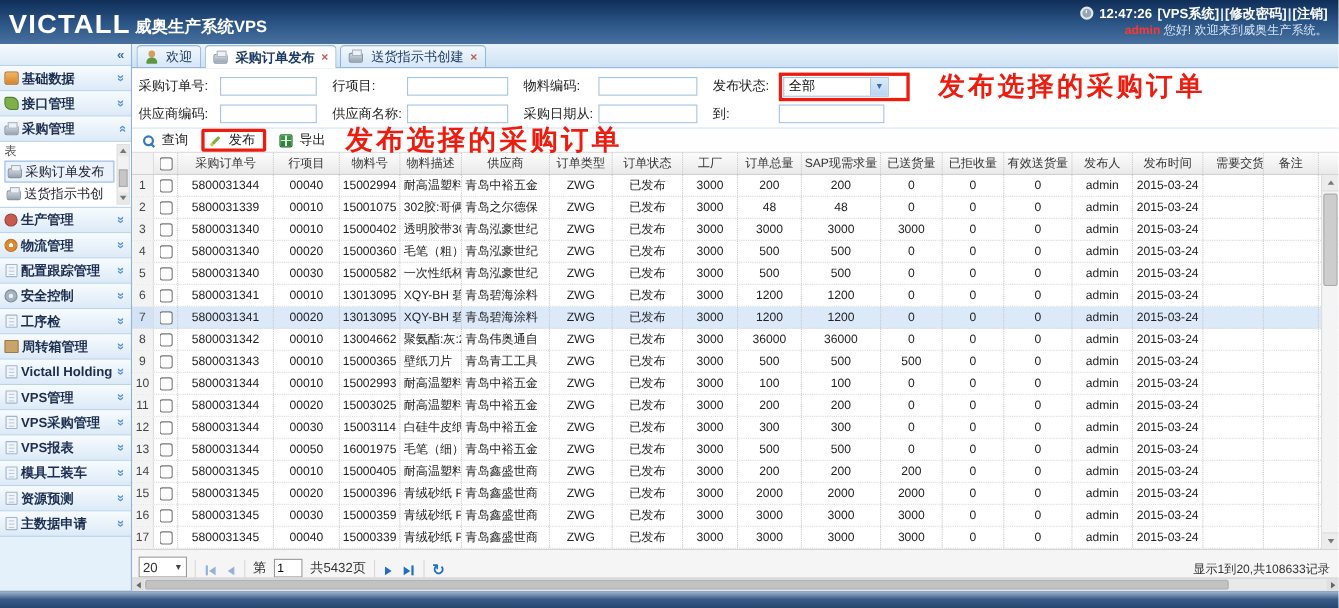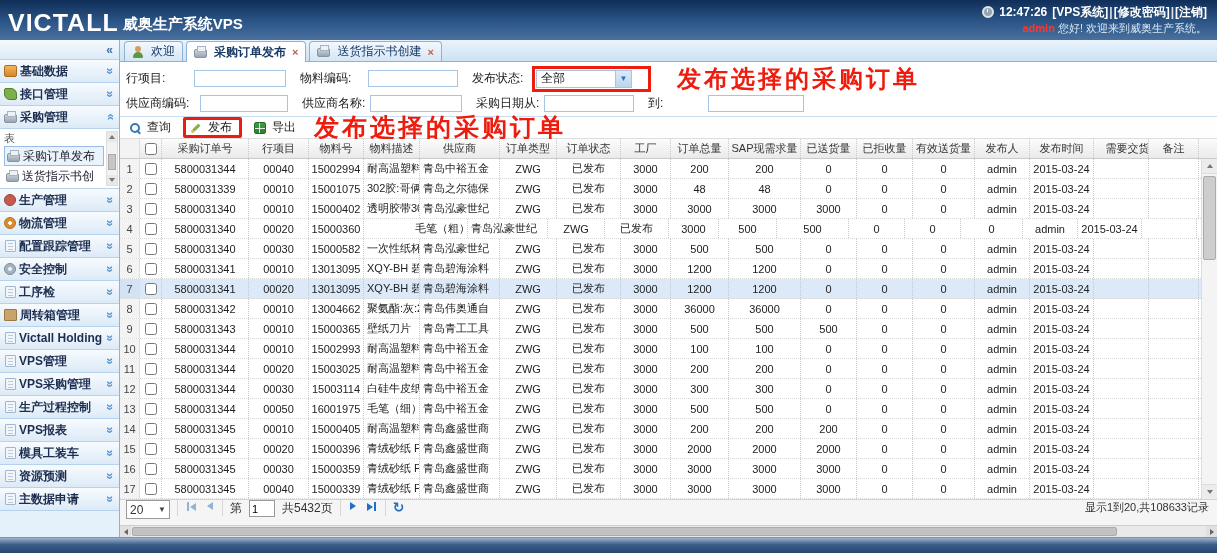--- a/index.html
+++ b/index.html
@@ -117,21 +117,21 @@
   .grow.sel{background:#dce9f8}
   .grow.sel .c-rn{background:#d3e2f4}
   input[type=checkbox]{width:12px;height:12px;margin:0;cursor:pointer}
 
   .vscroll{position:absolute;top:20px;bottom:0;right:0;width:16px;background:#f4f4f4;border-left:1px solid #ddd}
   .vs-btn{height:15px;background:#ececec;border-bottom:1px solid #ddd;display:flex;align-items:center;justify-content:center;cursor:pointer}
   .vs-btn.dn{position:absolute;bottom:0;left:0;right:0;border-top:1px solid #ddd;border-bottom:none}
   .vs-thumb{position:absolute;top:17px;left:1px;right:1px;height:84px;background:#cdcdcd;border:1px solid #aaa;border-radius:2px;cursor:pointer}
 
   
-  .pager{height:26px;flex:none;display:flex;align-items:flex-start;gap:7px;padding:0 8px 0 6px;background:#f5f5f5;border-top:1px solid #d4d4d4;font-size:12px;color:#333}
+  .pager{height:26px;flex:none;display:flex;align-items:flex-end;gap:7px;padding:0 8px 0 6px;background:#f5f5f5;border-top:1px solid #d4d4d4;font-size:12px;color:#333}
   .psize{width:44px;height:19px;border:1px solid #9a9a9a;background:#fff;display:flex;align-items:center;justify-content:space-between;padding:0 3px;cursor:pointer}
   .psize-arrow{font-size:8px;color:#444}
   .psep{width:1px;height:16px;background:#d8d8d8}
   .pbtn{display:flex;align-items:center;gap:1px;cursor:pointer;padding:2px}
   .tl{width:0;height:0;border-style:solid;border-width:4px 6px 4px 0;border-color:transparent #93b3d6 transparent transparent}
   .tr{width:0;height:0;border-style:solid;border-width:4px 0 4px 6px;border-color:transparent transparent transparent #1f6fc4}
   .pbar-dim{width:2px;height:9px;background:#93b3d6}
   .pbar{width:2px;height:9px;background:#1f6fc4}
   .prefresh{color:#1f6fc4;font-weight:bold;font-size:14px;cursor:pointer;line-height:1}
   .pinput{width:26px;height:17px;border:1px solid #9a9a9a;font-size:11px;padding:0 2px}
@@ -247,25 +247,20 @@
             <span class="slabel">VPS管理</span>
             <span class="chev">»</span>
           </div>
           <div class="acc-item">
             <span class="sicon ic-pages"></span>
             <span class="slabel">VPS采购管理</span>
             <span class="chev">»</span>
           </div>
           <div class="acc-item">
             <span class="sicon ic-pages"></span>
-            <span class="slabel">生产过程控制</span>
-            <span class="chev">»</span>
-          </div>
-          <div class="acc-item">
-            <span class="sicon ic-pages"></span>
             <span class="slabel">VPS报表</span>
             <span class="chev">»</span>
           </div>
           <div class="acc-item">
             <span class="sicon ic-pages"></span>
             <span class="slabel">模具工装车</span>
             <span class="chev">»</span>
           </div>
           <div class="acc-item">
             <span class="sicon ic-pages"></span>
@@ -294,20 +289,24 @@
           </div>
           <div class="tab">
             <span class="sicon ic-printer"></span>
             <span class="tlabel">送货指示书创建</span>
             <span class="tclose">×</span>
           </div>
         </div>
 
       <div class="filter-panel">
         <div class="f-row">
+          <div class="fgroup">
+            <span class="flabel lw1">采购订单号:</span>
+            <input class="finput w88" value="" style="">
+          </div>
           <div class="fgroup">
             <span class="flabel lw2">行项目:</span>
             <input class="finput w92" value="" style="">
           </div>
           <div class="fgroup">
             <span class="flabel lw3">物料编码:</span>
             <input class="finput w90" value="" style="">
           </div>
           <div class="fgroup">
             <span class="flabel lw4">发布状态:</span>
@@ -451,21 +450,21 @@
               <div class="gcell" style="width: 50px;"></div>
             </div>
             <div class="grow">
               <div class="gcell c-rn">4</div>
               <div class="gcell c-cb">
                 <input type="checkbox" style="">
               </div>
               <div class="gcell" style="width: 87px;">5800031340</div>
               <div class="gcell" style="width: 60px;">00020</div>
               <div class="gcell" style="width: 55px;">15000360</div>
-              <div class="gcell left" style="width: 56px; margin-left: 48px;">毛笔（粗）</div>
+              <div class="gcell left" style="width: 56px;">毛笔（粗）</div>
               <div class="gcell left" style="width: 80px;">青岛泓豪世纪</div>
               <div class="gcell" style="width: 57px;">ZWG</div>
               <div class="gcell" style="width: 64px;">已发布</div>
               <div class="gcell" style="width: 50px;">3000</div>
               <div class="gcell" style="width: 58px;">500</div>
               <div class="gcell" style="width: 72px;">500</div>
               <div class="gcell" style="width: 56px;">0</div>
               <div class="gcell" style="width: 56px;">0</div>
               <div class="gcell" style="width: 62px;">0</div>
               <div class="gcell" style="width: 55px;">admin</div>

